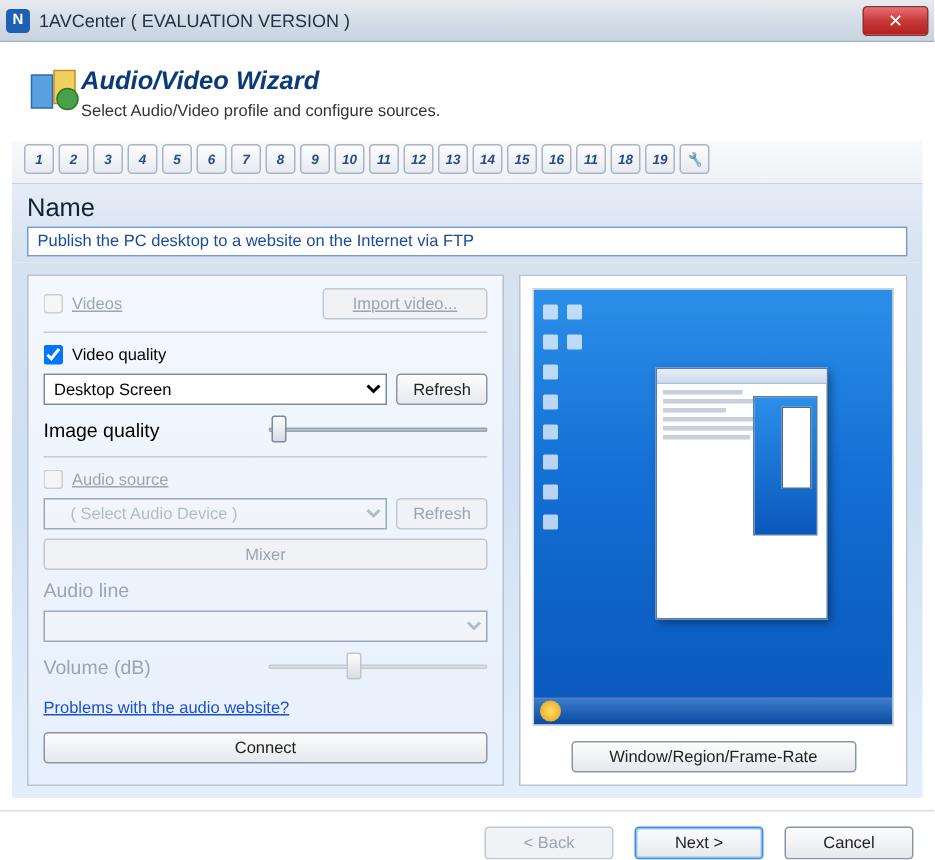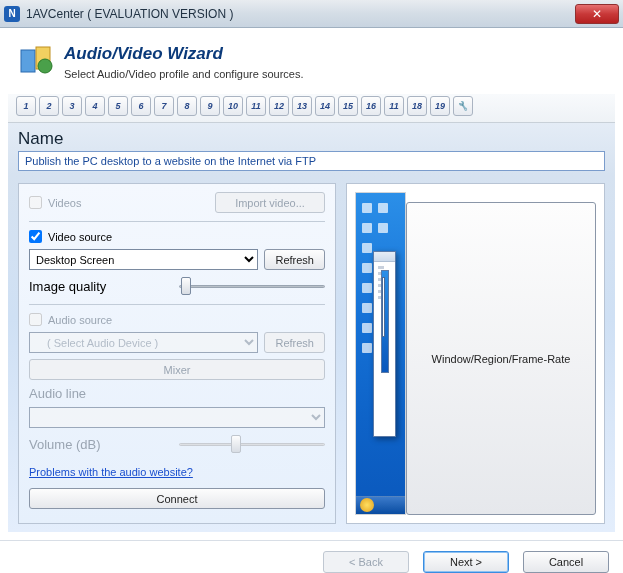--- a/index.html
+++ b/index.html
@@ -5,42 +5,42 @@
 * { box-sizing: border-box; margin: 0; padding: 0; }
 body { font-family: "Segoe UI", Tahoma, sans-serif; font-size: 11px; background: #fff; width: 623px; height: 573px; overflow: hidden; }
 
 .titlebar { height: 28px; background: linear-gradient(to bottom, #e8ecf0 0%, #d4dde6 50%, #c8d4e0 100%); display: flex; align-items: center; padding: 0 4px; border-bottom: 1px solid #a0b0c0; }
 .titlebar .icon { width: 16px; height: 16px; background: #1e5fb4; border-radius: 3px; display: flex; align-items: center; justify-content: center; color: #fff; font-size: 10px; font-weight: bold; margin-right: 6px; }
 .titlebar .title { color: #234; font-size: 12px; flex: 1; }
 .titlebar .close { width: 44px; height: 20px; background: linear-gradient(to bottom, #e67070 0%, #c83838 50%, #b42020 100%); border: 1px solid #903030; border-radius: 3px; color: #fff; display: flex; align-items: center; justify-content: center; font-size: 12px; }
 
 .content { padding: 8px; }
 
-.header { display: flex; align-items: flex-start; gap: 10px; padding: 8px 10px 14px 10px; }
+.header { display: flex; align-items: flex-start; padding: 8px 10px 14px 10px; }
 .header-icon { width: 36px; height: 36px; display: flex; align-items: center; justify-content: center; }
 .header-icon svg { width: 36px; height: 36px; }
 .header-text h1 { font-size: 17px; font-weight: bold; color: #0b3a7a; font-style: italic; margin-bottom: 4px; }
 .header-text p { font-size: 11px; color: #333; }
 
 .wizard-steps { display: flex; gap: 3px; padding: 2px 8px 6px 8px; border-bottom: 1px solid #c8d0d8; background: linear-gradient(to bottom, #f8fafc, #eef2f6); }
 .step { width: 20px; height: 20px; background: linear-gradient(to bottom, #fdfdfd, #e6eaf0); border: 1px solid #aab4c2; border-radius: 3px; display: flex; align-items: center; justify-content: center; font-size: 9px; font-style: italic; font-weight: bold; color: #2a4a8a; cursor: pointer; }
 .step.tool { color: #555; }
 
 .name-row { padding: 6px 10px 4px 10px; background: linear-gradient(to bottom, #e4ecf6, #d6e2f0); }
 .name-row label { color: #123; font-size: 17px; display: block; margin-bottom: 2px; }
 .name-input { width: 100%; padding: 3px 6px; border: 1px solid #7a9ccc; background: #fff; color: #1a4a9a; font-size: 11px; }
 
 .main { display: flex; gap: 10px; padding: 8px 10px; background: linear-gradient(to bottom, #d6e2f0, #cfe0f4 40%, #e4eefc); }
 
 .left-panel { flex: 0 0 318px; border: 1px solid #b8c4d4; background: linear-gradient(to bottom, #f4f8fe, #e6f0fc); padding: 8px 10px; }
-.right-panel { flex: 1; border: 1px solid #b8c4d4; background: #fff; padding: 8px; display: flex; flex-direction: row; }
+.right-panel { flex: 1; border: 1px solid #b8c4d4; background: #fff; padding: 8px; display: flex; flex-direction: column; }
 
 .chk-row { display: flex; align-items: center; gap: 6px; margin-bottom: 6px; }
 .chk-row input[type=checkbox] { width: 13px; height: 13px; }
-.chk-row.disabled { color: #9aa5b2; }
+.chk-row.disabled { color: #9aa5b2; text-decoration: underline; }
 .chk-row label { font-size: 11px; }
 
 .btn { background: linear-gradient(to bottom, #fdfdfd, #e6e8ec); border: 1px solid #8a96a8; border-radius: 3px; padding: 2px 10px; font-size: 11px; color: #222; cursor: pointer; min-height: 21px; }
 .btn:disabled { color: #9aa5b2; border-color: #c0c8d2; background: #f0f2f5; cursor: default; }
 .btn.wide { width: 100%; }
 
 .row { display: flex; align-items: center; gap: 6px; margin-bottom: 6px; }
 select { flex: 1; padding: 1px 2px; border: 1px solid #7a8aa0; font-size: 11px; height: 21px; background: #fff; }
 select:disabled { color: #9aa5b2; background: #f4f6f8; padding-left: 13px; }
 
@@ -139,21 +139,21 @@
         <input type="checkbox" disabled="" style="">
         <label>Videos</label>
         <span style="flex:1"></span>
         <button class="btn" disabled="" style="min-width:110px">Import video...</button>
       </div>
 
       <hr class="sep">
 
       <div class="chk-row">
         <input type="checkbox" checked="" style="">
-        <label>Video source</label>
+        <label>Video quality</label>
       </div>
       <div class="row">
         <select>
           <option>Desktop Screen</option>
         </select>
         <button class="btn">Refresh</button>
       </div>
 
       <div class="slider-row">
         <label>Image quality</label>

